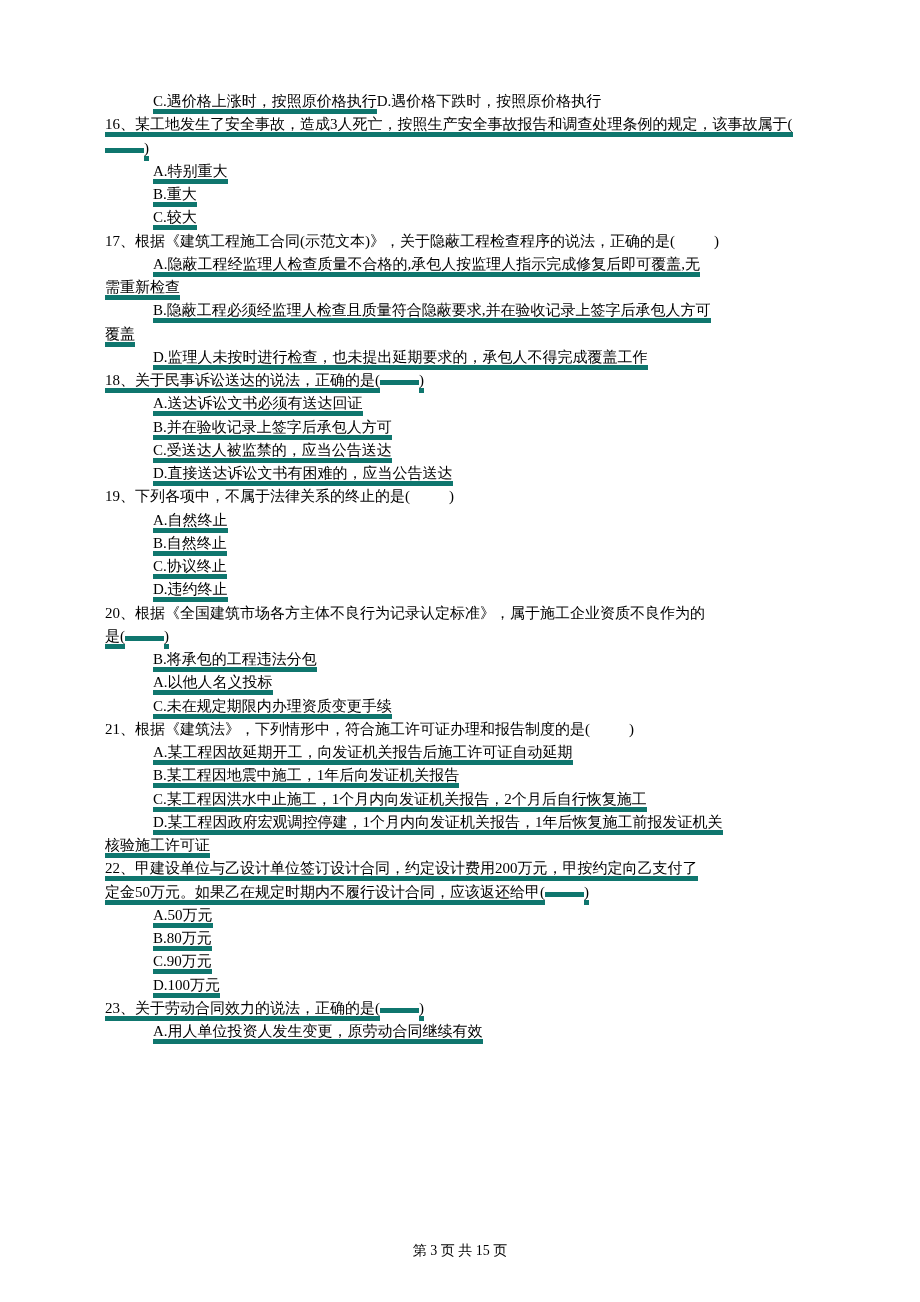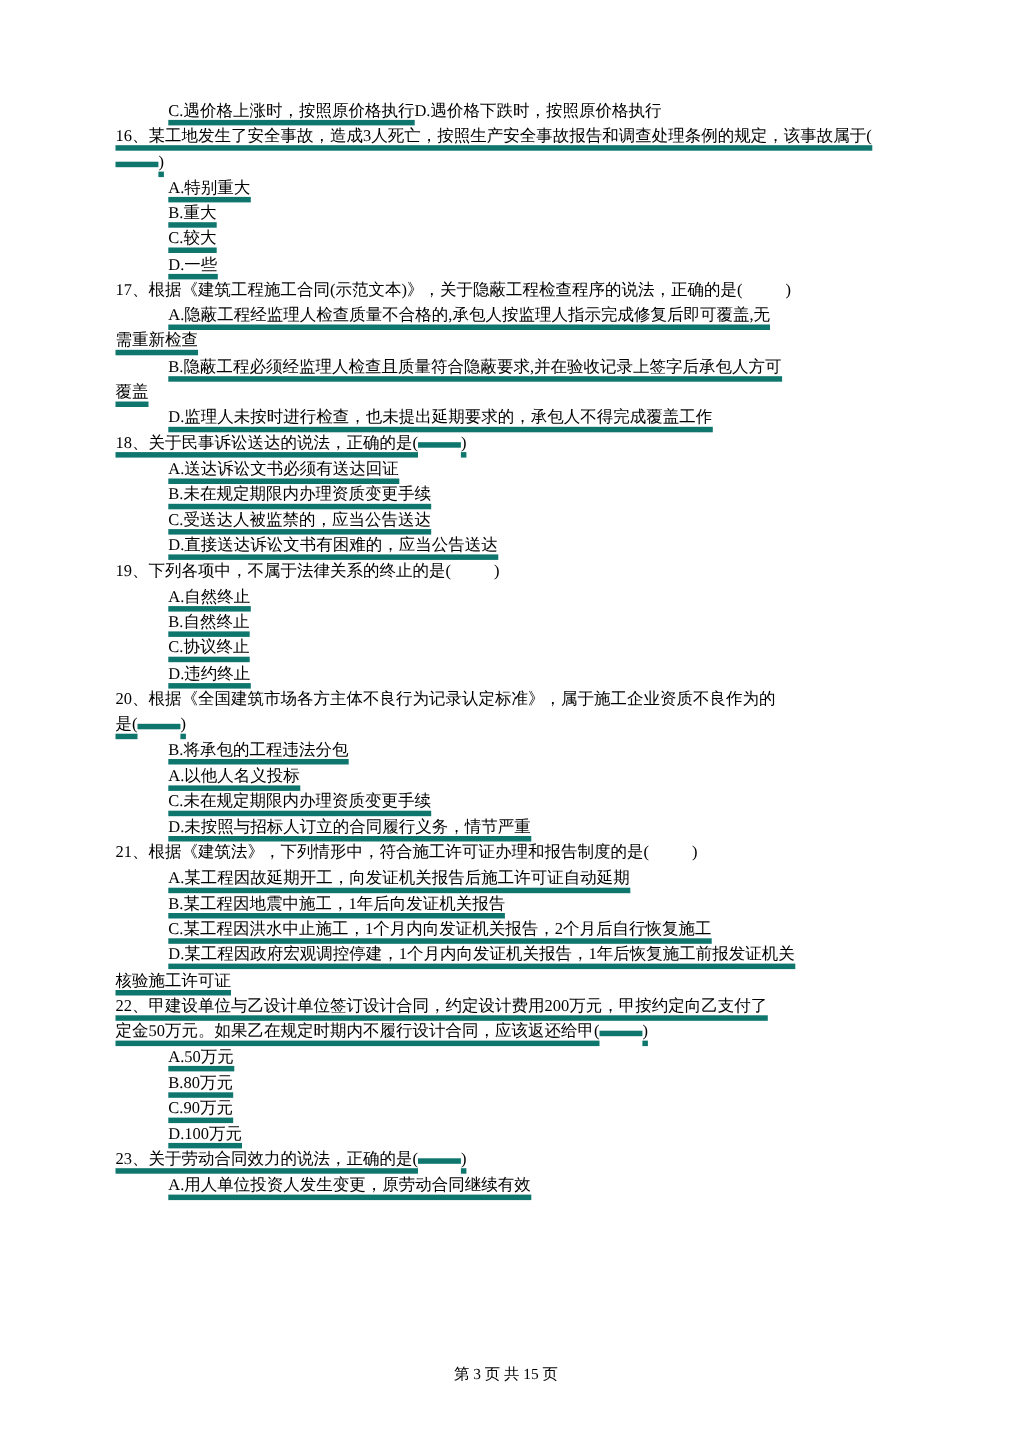--- a/index.html
+++ b/index.html
@@ -50,55 +50,53 @@
   <div class="line indent1">
     <span class="u">C.遇价格上涨时，按照原价格执行</span><span>D.遇价格下跌时，按照原价格执行</span>
   </div>
 
   <div class="line">
     <span class="u">16、某工地发生了安全事故，造成3人死亡，按照生产安全事故报告和调查处理条例的规定，该事故属于(</span><span class="u blank"></span><span class="u">)</span>
   </div>
   <div class="line indent1"><span class="u">A.特别重大</span></div>
   <div class="line indent1"><span class="u">B.重大</span></div>
   <div class="line indent1"><span class="u">C.较大</span></div>
-  <div class="line indent1"><span class="u">D.一些</span></div>
 
   <div class="line">
     <span>17、根据《建筑工程施工合同(示范文本)》，关于隐蔽工程检查程序的说法，正确的是(</span><span class="blank"></span><span>)</span>
   </div>
   <div class="line indent1"><span class="u">A.隐蔽工程经监理人检查质量不合格的,承包人按监理人指示完成修复后即可覆盖,无</span></div>
   <div class="line"><span class="u">需重新检查</span></div>
   <div class="line indent1"><span class="u">B.隐蔽工程必须经监理人检查且质量符合隐蔽要求,并在验收记录上签字后承包人方可</span></div>
   <div class="line"><span class="u">覆盖</span></div>
   <div class="line indent1"><span class="u">D.监理人未按时进行检查，也未提出延期要求的，承包人不得完成覆盖工作</span></div>
 
   <div class="line">
     <span class="u">18、关于民事诉讼送达的说法，正确的是(</span><span class="u blank"></span><span class="u">)</span>
   </div>
   <div class="line indent1"><span class="u">A.送达诉讼文书必须有送达回证</span></div>
-  <div class="line indent1"><span class="u">B.未在规定期限内办理资质变更手续</span></div>
+  <div class="line indent1"><span class="u">B.并在验收记录上签字后承包人方可</span></div>
   <div class="line indent1"><span class="u">C.受送达人被监禁的，应当公告送达</span></div>
   <div class="line indent1"><span class="u">D.直接送达诉讼文书有困难的，应当公告送达</span></div>
 
   <div class="line">
     <span>19、下列各项中，不属于法律关系的终止的是(</span><span class="blank"></span><span>)</span>
   </div>
   <div class="line indent1"><span class="u">A.自然终止</span></div>
   <div class="line indent1"><span class="u">B.自然终止</span></div>
   <div class="line indent1"><span class="u">C.协议终止</span></div>
   <div class="line indent1"><span class="u">D.违约终止</span></div>
 
   <div class="line"><span>20、根据《全国建筑市场各方主体不良行为记录认定标准》，属于施工企业资质不良作为的</span></div>
   <div class="line">
     <span class="u">是(</span><span class="u blank"></span><span class="u">)</span>
   </div>
   <div class="line indent1"><span class="u">B.将承包的工程违法分包</span></div>
   <div class="line indent1"><span class="u">A.以他人名义投标</span></div>
   <div class="line indent1"><span class="u">C.未在规定期限内办理资质变更手续</span></div>
-  <div class="line indent1"><span class="u">D.未按照与招标人订立的合同履行义务，情节严重</span></div>
 
   <div class="line">
     <span>21、根据《建筑法》，下列情形中，符合施工许可证办理和报告制度的是(</span><span class="blank"></span><span>)</span>
   </div>
   <div class="line indent1"><span class="u">A.某工程因故延期开工，向发证机关报告后施工许可证自动延期</span></div>
   <div class="line indent1"><span class="u">B.某工程因地震中施工，1年后向发证机关报告</span></div>
   <div class="line indent1"><span class="u">C.某工程因洪水中止施工，1个月内向发证机关报告，2个月后自行恢复施工</span></div>
   <div class="line indent1"><span class="u">D.某工程因政府宏观调控停建，1个月内向发证机关报告，1年后恢复施工前报发证机关</span></div>
   <div class="line"><span class="u">核验施工许可证</span></div>
 

